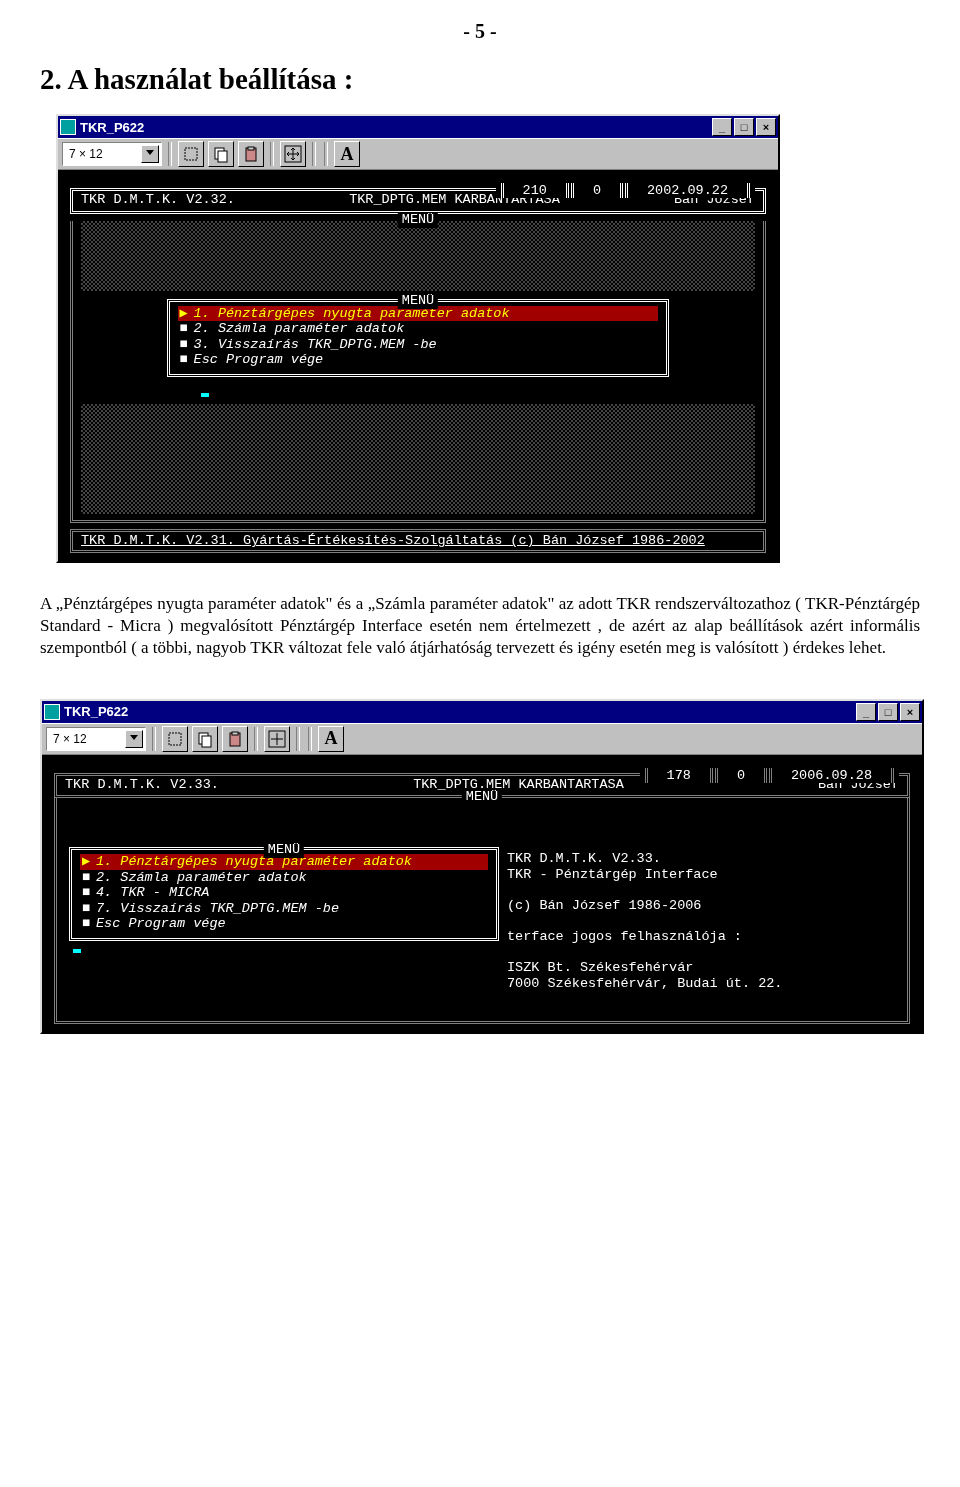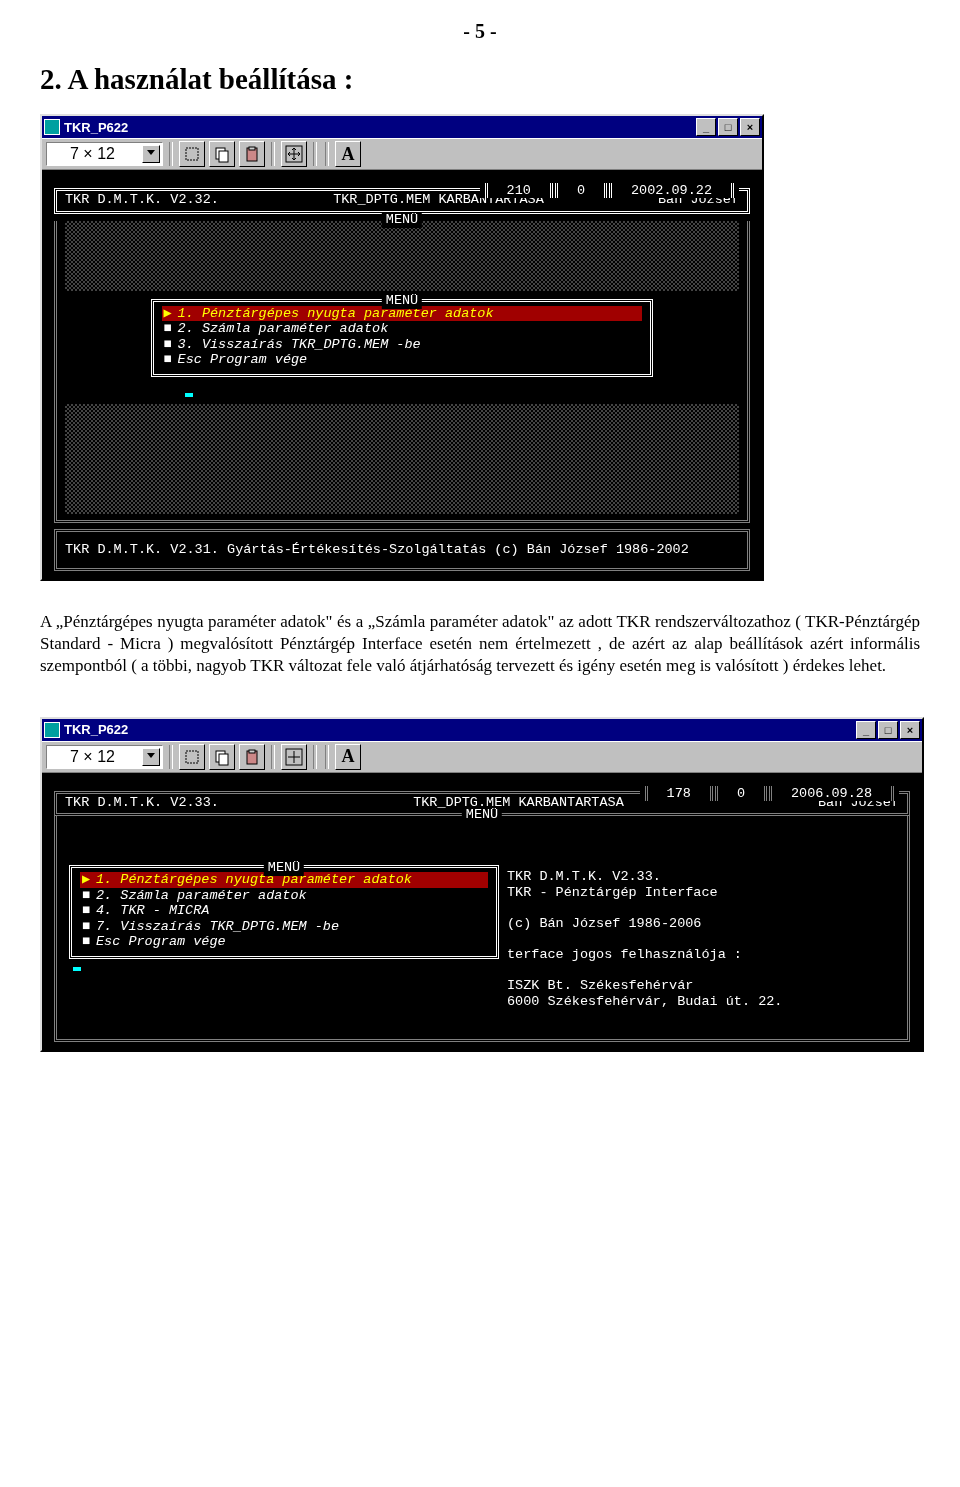--- a/index.html
+++ b/index.html
@@ -29,21 +29,21 @@
     margin: 30px 0 40px 0;
     text-align: justify;
   }
 
   
   .win-window {
     border: 2px solid #000;
     border-top-color: #dfdfdf;
     border-left-color: #dfdfdf;
     background: #e5e5e5;
-    margin: 0 0 12px 0;
+    margin: 0 0 12px 16px;
   }
   .win-window.narrow { width: 720px; }
   .win-window.wide { width: 880px; margin-left: auto; margin-right: auto; }
 
   .win-titlebar {
     background: #000080;
     color: #fff;
     display: flex;
     align-items: center;
     height: 22px;
@@ -91,22 +91,22 @@
     border-right: 1px solid #fff;
     margin: 0 2px;
   }
   .tool-select {
     background: #fff;
     border: 1px solid #808080;
     border-right-color: #fff;
     border-bottom-color: #fff;
     height: 22px;
     font-family: Arial, sans-serif;
-    font-size: 16px;
-    padding: 0 22px 0 23px;
+    font-size: 12px;
+    padding: 0 22px 0 6px;
     display: flex;
     align-items: center;
     position: relative;
     min-width: 70px;
   }
   .tool-select::after {
     content: "";
     position: absolute;
     right: 2px; top: 2px;
     width: 18px; height: 18px;
@@ -208,22 +208,23 @@
   .menu-item.selected {
     background: #a00000;
     color: #ff0;
   }
   .menu-item.selected .bullet { color: #ff0; }
   .menu-item .txt { padding: 0 4px; flex: 1; font-style: italic; }
 
   .dos-bottom-box {
     margin: 6px 6px 2px 6px;
     border: 3px double #808080;
-    padding: 10px 8px;
+    padding: 1px 8px;
     color: #fff;
+    text-decoration: underline;
   }
 
   .dos-row { display: flex; }
   .dos-right-panel {
     flex: 1;
     padding: 4px 8px;
     color: #fff;
   }
 
   .cursor-blob {
@@ -433,21 +434,21 @@
           </div>
           <div class="dos-right-panel" id="rpanel">
               <div>TKR D.M.T.K. V2.33.</div>
               <div>TKR - Pénztárgép Interface</div>
               <div>&nbsp;</div>
               <div>(c) Bán József 1986-2006</div>
               <div>&nbsp;</div>
               <div>terface jogos felhasználója :</div>
               <div>&nbsp;</div>
               <div>ISZK Bt. Székesfehérvár</div>
-              <div>6000 Székesfehérvár, Budai út. 22.</div>
+              <div>7000 Székesfehérvár, Budai út. 22.</div>
             </div>
         </div>
 
         <div style="height:20px;"></div>
       </div>
 
     </div>
   </div>
 </div>
 

